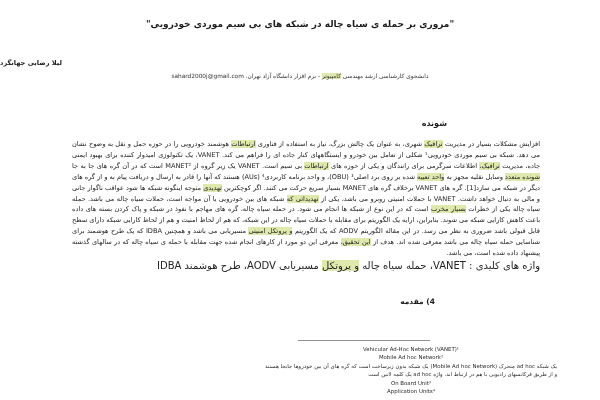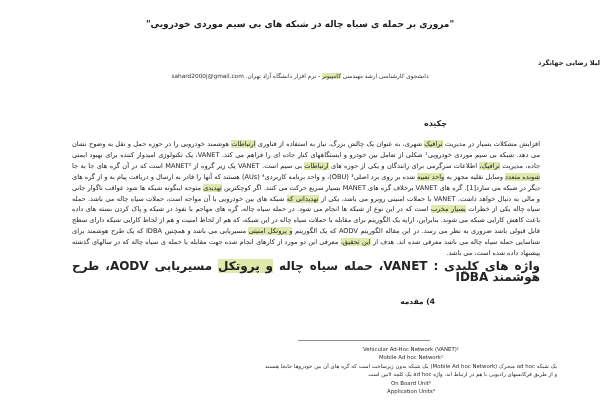--- a/index.html
+++ b/index.html
@@ -9,41 +9,41 @@
     color:#1b1b1b;
   }
   .page{position:relative;width:600px;height:400px;background:#ffffff;}
   .paper-title{
     position:absolute;top:19px;left:0;right:0;
     text-align:center;direction:rtl;
     font-size:9px;font-weight:bold;letter-spacing:.1px;
   }
   .author{
     position:absolute;top:59px;left:0;right:0;
-    text-align:right;direction:rtl;
+    text-align:left;direction:rtl;
     font-size:6.6px;font-weight:600;color:#222;
   }
   .affiliation{
     position:absolute;top:73px;left:0;right:0;
     text-align:center;direction:rtl;
     font-size:5.8px;color:#333;
   }
   .abstract-heading{
     position:absolute;top:119px;right:153px;
     direction:rtl;font-size:8px;font-weight:bold;
   }
   .abstract-body{
     position:absolute;top:139px;right:60px;width:468px;
     direction:rtl;text-align:justify;
     font-size:6.6px;line-height:10.9px;color:#232323;margin-left:10px;
   }
   .keywords{
     margin-top:2px;
     direction:rtl;text-align:justify;
-    font-size:12px;line-height:10.9px;font-weight:700;color:#232323;
+    font-size:10px;line-height:10.9px;font-weight:400;color:#232323;
   }
   .hl{background:var(--hl,#dfe9ad);}
   .intro-heading{
     position:absolute;top:297px;right:165px;
     direction:rtl;font-size:7.5px;font-weight:bold;
   }
   .footnote-sep{
     position:absolute;top:340px;left:298px;width:132px;height:0;
     border-top:1px solid #8f8f8f;
   }
@@ -58,21 +58,21 @@
 <body>
 
 <div class="page">
 
   <div class="paper-title">"مروری بر حمله ی سیاه چاله در شبکه های بی سیم موردی خودرویی"</div>
 
   <div class="author">لیلا رضایی جهانگرد</div>
 
   <div class="affiliation"><span>دانشجوی کارشناسی ارشد مهندسی </span><span class="hl">کامپیوتر</span><span> - نرم افزار دانشگاه آزاد تهران. sahard2000j@gmail.com</span></div>
 
-  <div class="abstract-heading">چکیده</div>
+  <div class="abstract-heading">شونده</div>
 
   <div class="abstract-body">
     <span><span>افزایش مشکلات بسیار در مدیریت </span><span class="hl">ترافیک</span><span> شهری، به عنوان یک چالش بزرگ، نیاز به استفاده از فناوری </span><span class="hl">ارتباطات</span><span> هوشمند خودرویی را در حوزه حمل و نقل به وضوح نشان می دهد. شبکه بی سیم موردی خودرویی¹ شکلی از تعامل بین خودرو و ایستگاههای کنار جاده ای را فراهم می کند. VANET، یک تکنولوژی امیدوار کننده برای بهبود ایمنی جاده، مدیریت </span><span class="hl">ترافیک،</span><span> اطلاعات سرگرمی برای رانندگان و یکی از حوزه های </span><span class="hl">ارتباطات</span><span> بی سیم است. VANET یک زیر گروه از MANET² است که در آن گره های جا به جا </span><span class="hl">شونده متعدد</span><span> وسایل نقلیه مجهز به </span><span class="hl">واحد تعبیه</span><span> شده بر روی برد اصلی³ (OBU)، و واحد برنامه کاربردی⁴ (AUs) هستند که آنها را قادر به ارسال و دریافت پیام به و از گره های دیگر در شبکه می سازد[1]. گره های VANET برخلاف گره های MANET بسیار سریع حرکت می کنند. اگر کوچکترین </span><span class="hl">تهدیدی</span><span> متوجه اینگونه شبکه ها شود عواقب ناگوار جانی و مالی به دنبال خواهد داشت. VANET با حملات امنیتی روبرو می باشد، یکی از </span><span class="hl">تهدیداتی که</span><span> شبکه های بین خودرویی با آن مواجه است، حملات سیاه چاله می باشد. حمله سیاه چاله یکی از خطرات </span><span class="hl">بسیار مخرب</span><span> است که در این نوع از شبکه ها انجام می شود. در حمله سیاه چاله، گره های مهاجم با نفوذ در شبکه و پاک کردن بسته های داده باعث کاهش کارایی شبکه می شوند. بنابراین، ارایه یک الگوریتم برای مقابله با حملات سیاه چاله در این شبکه، که هم از لحاظ امنیت و هم از لحاظ کارایی شبکه دارای سطح قابل قبولی باشد ضروری به نظر می رسد. در این مقاله الگوریتم AODV که یک الگوریتم </span><span class="hl">و پروتکل امنیتی</span><span> مسیریابی می باشد و همچنین IDBA که یک طرح هوشمند برای شناسایی حمله سیاه چاله می باشد معرفی شده اند. هدف از </span><span class="hl">این تحقیق،</span><span> معرفی این دو مورد از کارهای انجام شده جهت مقابله با حمله ی سیاه چاله که در سالهای گذشته پیشنهاد داده شده است، می باشد.</span></span>
     <div class="keywords"><span>واژه های کلیدی : VANET، حمله سیاه چاله </span><span class="hl">و پروتکل</span><span> مسیریابی AODV، طرح هوشمند IDBA</span></div>
   </div>
 
   <div class="intro-heading">4) مقدمه</div>
 
   <div class="footnote-sep"></div>
 

